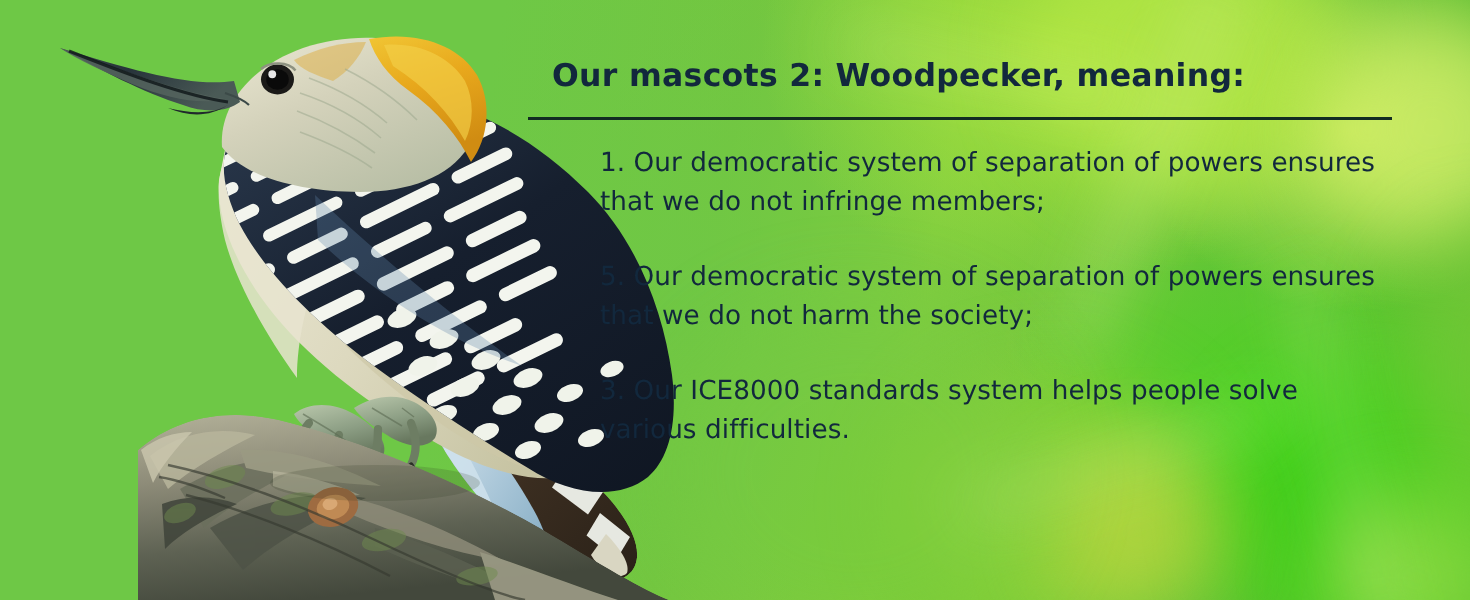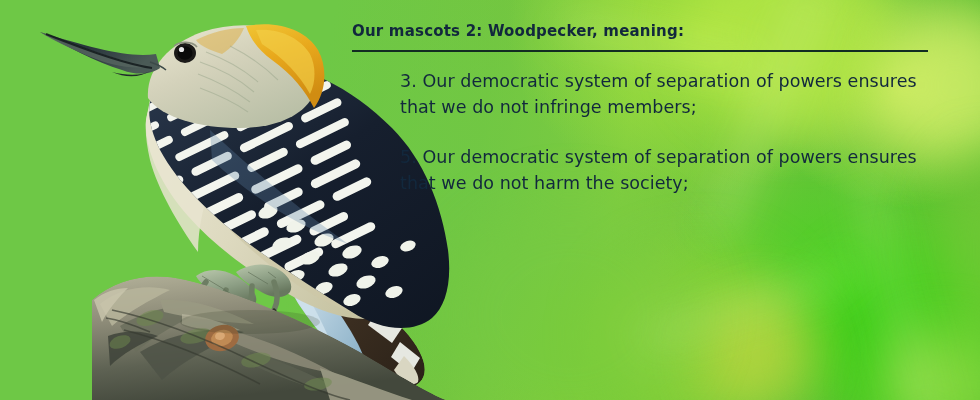--- a/index.html
+++ b/index.html
@@ -41,22 +41,22 @@
   }
 
   
   .panel {
     position: absolute;
     left: 352px;
     top: 22px;
     width: 580px;
   }
   .title {
-    margin: 0;
-    font-size: 15px;
+    margin: 16px;
+    font-size: 21px;
     font-weight: bold;
     color: #12283d;
     letter-spacing: .2px;
     white-space: nowrap;
   }
   .rule {
     margin-top: 10px;
     width: 576px;
     height: 2px;
     background: #122c22;
@@ -361,18 +361,19 @@
       </g>
     </g>
 
     <ellipse cx="250" cy="322" rx="70" ry="12" fill="#2d3a22" opacity=".18"></ellipse>
   </svg>
 
   <div class="panel">
     <h1 class="title">Our mascots 2: Woodpecker, meaning:</h1>
     <div class="rule"></div>
     <div class="points">
-      <p class="point">3. Our democratic system of separation of powers ensures that we do not infringe members;</p>
+      <p class="point">1. Our democratic system of separation of powers ensures that we do not infringe members;</p>
       <p class="point">5. Our democratic system of separation of powers ensures that we do not harm the society;</p>
+      <p class="point">3. Our ICE8000 standards system helps people solve various difficulties.</p>
     </div>
   </div>
 
 </div>
 
 </body></html>

